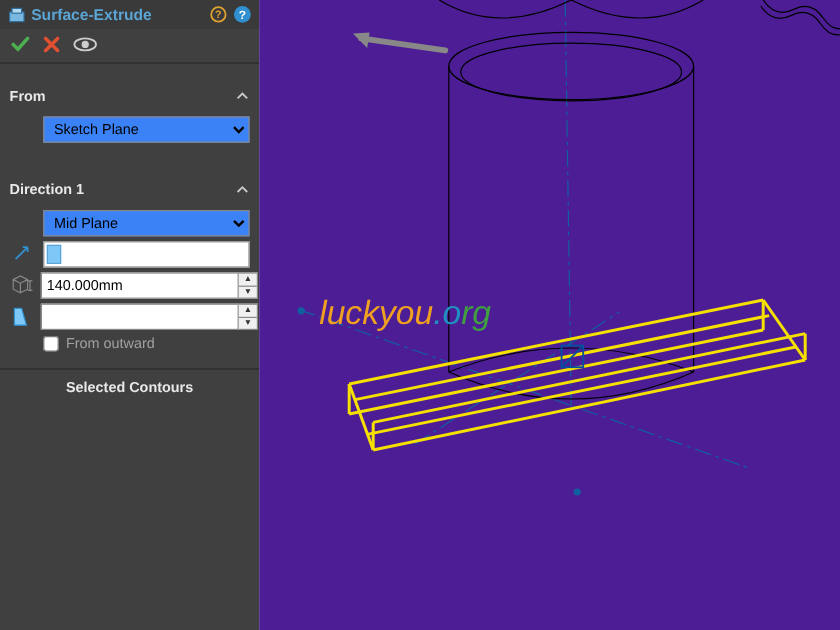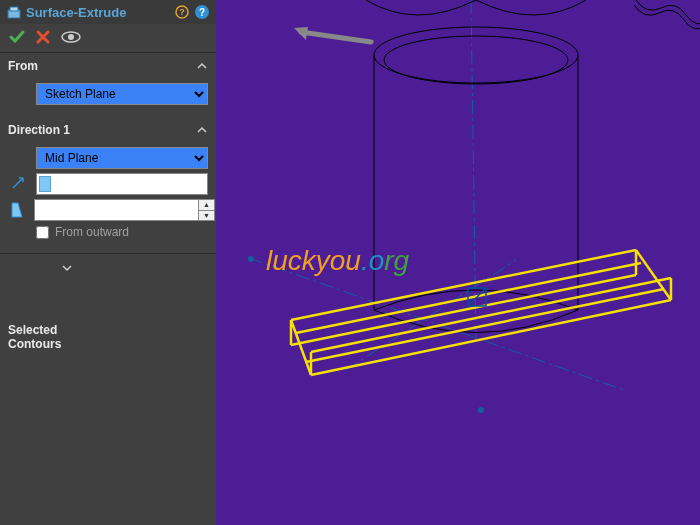--- a/index.html
+++ b/index.html
@@ -4,36 +4,36 @@
 <style>
 * { margin: 0; padding: 0; box-sizing: border-box; font-family: "Segoe UI", Arial, sans-serif; }
 body { width: 700px; height: 525px; display: flex; background: #fff; overflow: hidden; }
 .panel { width: 216px; background: #404040; color: #d0d0d0; font-size: 12px; display: flex; flex-direction: column; }
 .titlebar { display: flex; align-items: center; padding: 4px 6px; background: #3a3a3a; }
 .title-icon { width: 16px; height: 16px; margin-right: 4px; }
 .title-text { flex: 1; font-weight: bold; color: #5aa5d6; font-size: 13px; }
 .help-icon { width: 16px; height: 16px; margin-left: 4px; cursor: pointer; }
 .actionbar { display: flex; align-items: center; gap: 8px; padding: 4px 8px 6px; border-bottom: 1px solid #2a2a2a; }
 .ok-btn svg, .cancel-btn svg, .eye-btn svg { display: block; }
-.section-head { display: flex; align-items: center; justify-content: space-between; padding: 6px 8px 4px; font-weight: bold; color: #e8e8e8; cursor: pointer; }
+.section-head { display: flex; align-items: center; justify-content: space-between; padding: 6px 8px 4px; font-weight: bold; color: #e8e8e8; cursor: pointer; margin-top: 14px; }
 .section-head .chev { width: 12px; height: 12px; }
 .section-body { padding: 2px 8px 8px; }
 .row { display: flex; align-items: center; margin: 4px 0; gap: 6px; }
 .row .ricon { width: 22px; display: flex; justify-content: center; }
 select { flex: 1; height: 22px; background: #3b82f6; border: 1px solid #888; font-size: 12px; padding: 0 4px; }
 .color-input { flex: 1; height: 22px; background: #fff; border: 1px solid #888; display: flex; align-items: center; padding: 2px; }
 .color-sw { width: 12px; height: 16px; background: #7ec8f8; border: 1px solid #5aa5d6; }
 .num-wrap { flex: 1; display: flex; }
 .num-input { flex: 1; height: 22px; background: #fff; border: 1px solid #888; font-size: 12px; padding: 0 4px; }
 .spinner { width: 16px; display: flex; flex-direction: column; border: 1px solid #888; border-left: none; background: #f0f0f0; }
 .spinner div { flex: 1; display: flex; align-items: center; justify-content: center; font-size: 7px; line-height: 1; cursor: pointer; color: #333; }
 .spinner div:first-child { border-bottom: 1px solid #888; }
 .chk-row { display: flex; align-items: center; margin: 2px 0 2px 28px; gap: 6px; color: #a0a0a0; }
 .chk-row input { width: 13px; height: 13px; }
-.sel-contours { display: flex; align-items: center; justify-content: space-between; padding: 8px; font-weight: bold; color: #e8e8e8; cursor: pointer; border-top: 1px solid #2a2a2a; margin-top: 4px; }
+.sel-contours { display: flex; align-items: center; justify-content: space-between; padding: 8px; font-weight: bold; color: #e8e8e8; cursor: pointer; border-top: 1px solid #2a2a2a; margin-top: 4px; flex-direction: column; }
 .indent { margin-left: 28px; }
 .viewport { flex: 1; position: relative; background: #4c1d95; }
 .viewport svg { position: absolute; top: 0; left: 0; }
 .watermark { position: absolute; top: 245px; left: 50px; font-size: 28px; font-family: Georgia, serif; font-style: italic; }
 .wm1 { color: #f0a020; }
 .wm2 { color: #2090c0; }
 .wm3 { color: #40a040; }
 .drag-handle { position: absolute; right: -8px; top: 335px; width: 16px; height: 24px; background: #808080; border-radius: 3px; display: flex; align-items: center; justify-content: center; }
 .drag-handle::before { content: ""; width: 2px; height: 2px; background: #ccc; box-shadow: 0 -5px 0 #ccc, 0 5px 0 #ccc; border-radius: 50%; }
 </style>
@@ -109,20 +109,36 @@
       </select>
     </div>
     <div class="row">
       <span class="ricon">
         <svg width="18" height="18">
             <path d="M3 13 L13 3 M13 3 L9 3 M13 3 L13 7" stroke="#3090d0" stroke-width="1.5" fill="none"></path>
           </svg>
       </span>
       <div class="color-input">
         <div class="color-sw"></div>
+      </div>
+    </div>
+    <div class="row">
+      <span class="ricon">
+        <svg width="20" height="20">
+            <path d="M3 5 L9 2 L15 5 L15 13 L9 16 L3 13 Z M3 5 L9 8 L15 5 M9 8 L9 16" stroke="#888" stroke-width="1" fill="none"></path>
+            <path d="M17 6 L17 14" stroke="#888" stroke-width="1"></path>
+            <path d="M15 6 L19 6 M15 14 L19 14" stroke="#888" stroke-width="1"></path>
+          </svg>
+      </span>
+      <div class="num-wrap">
+        <input class="num-input" value="140.000mm" style="">
+        <div class="spinner">
+            <div>▲</div>
+            <div>▼</div>
+          </div>
       </div>
     </div>
     <div class="row">
       <span class="ricon">
         <svg width="20" height="20">
             <path d="M4 3 L4 17 L14 17 L10 3 Z" stroke="#3090d0" stroke-width="1" fill="#7ec8f8"></path>
           </svg>
       </span>
       <div class="num-wrap">
         <input class="num-input" style="">

